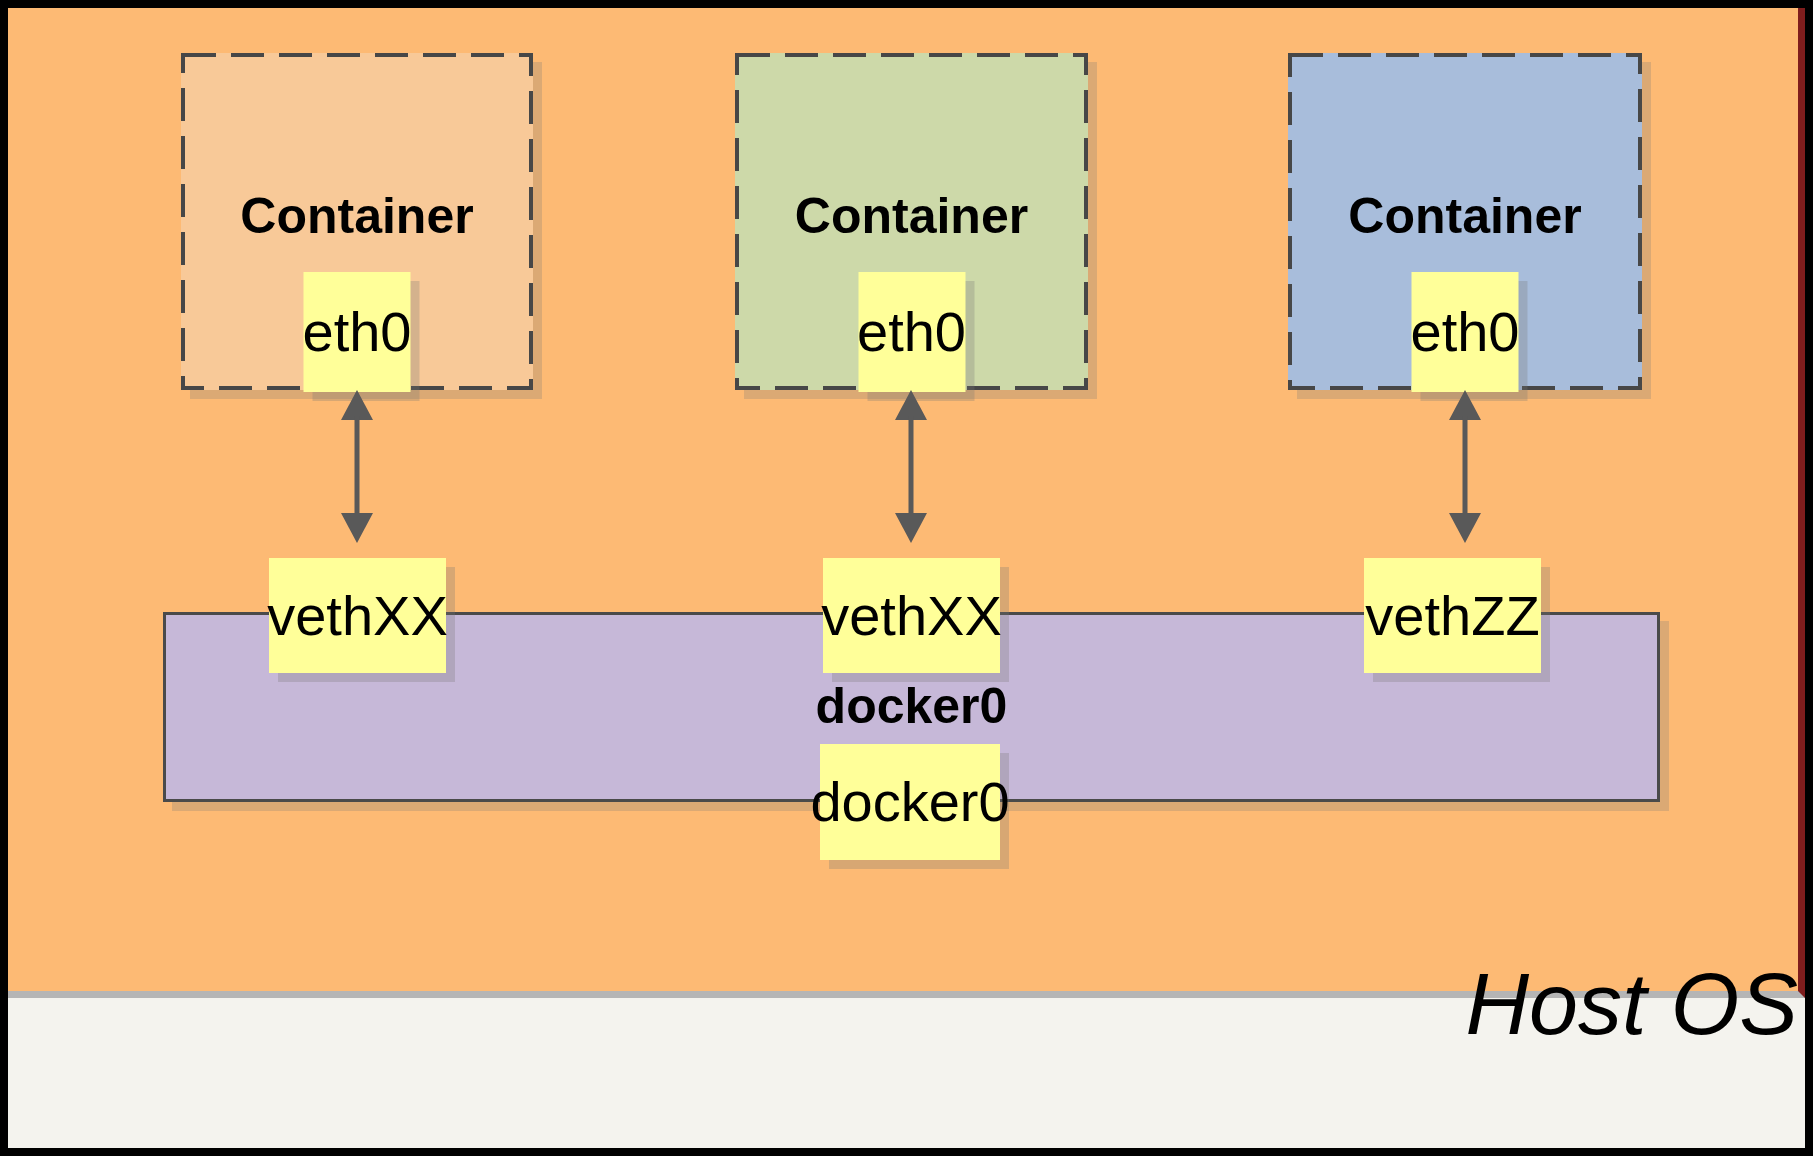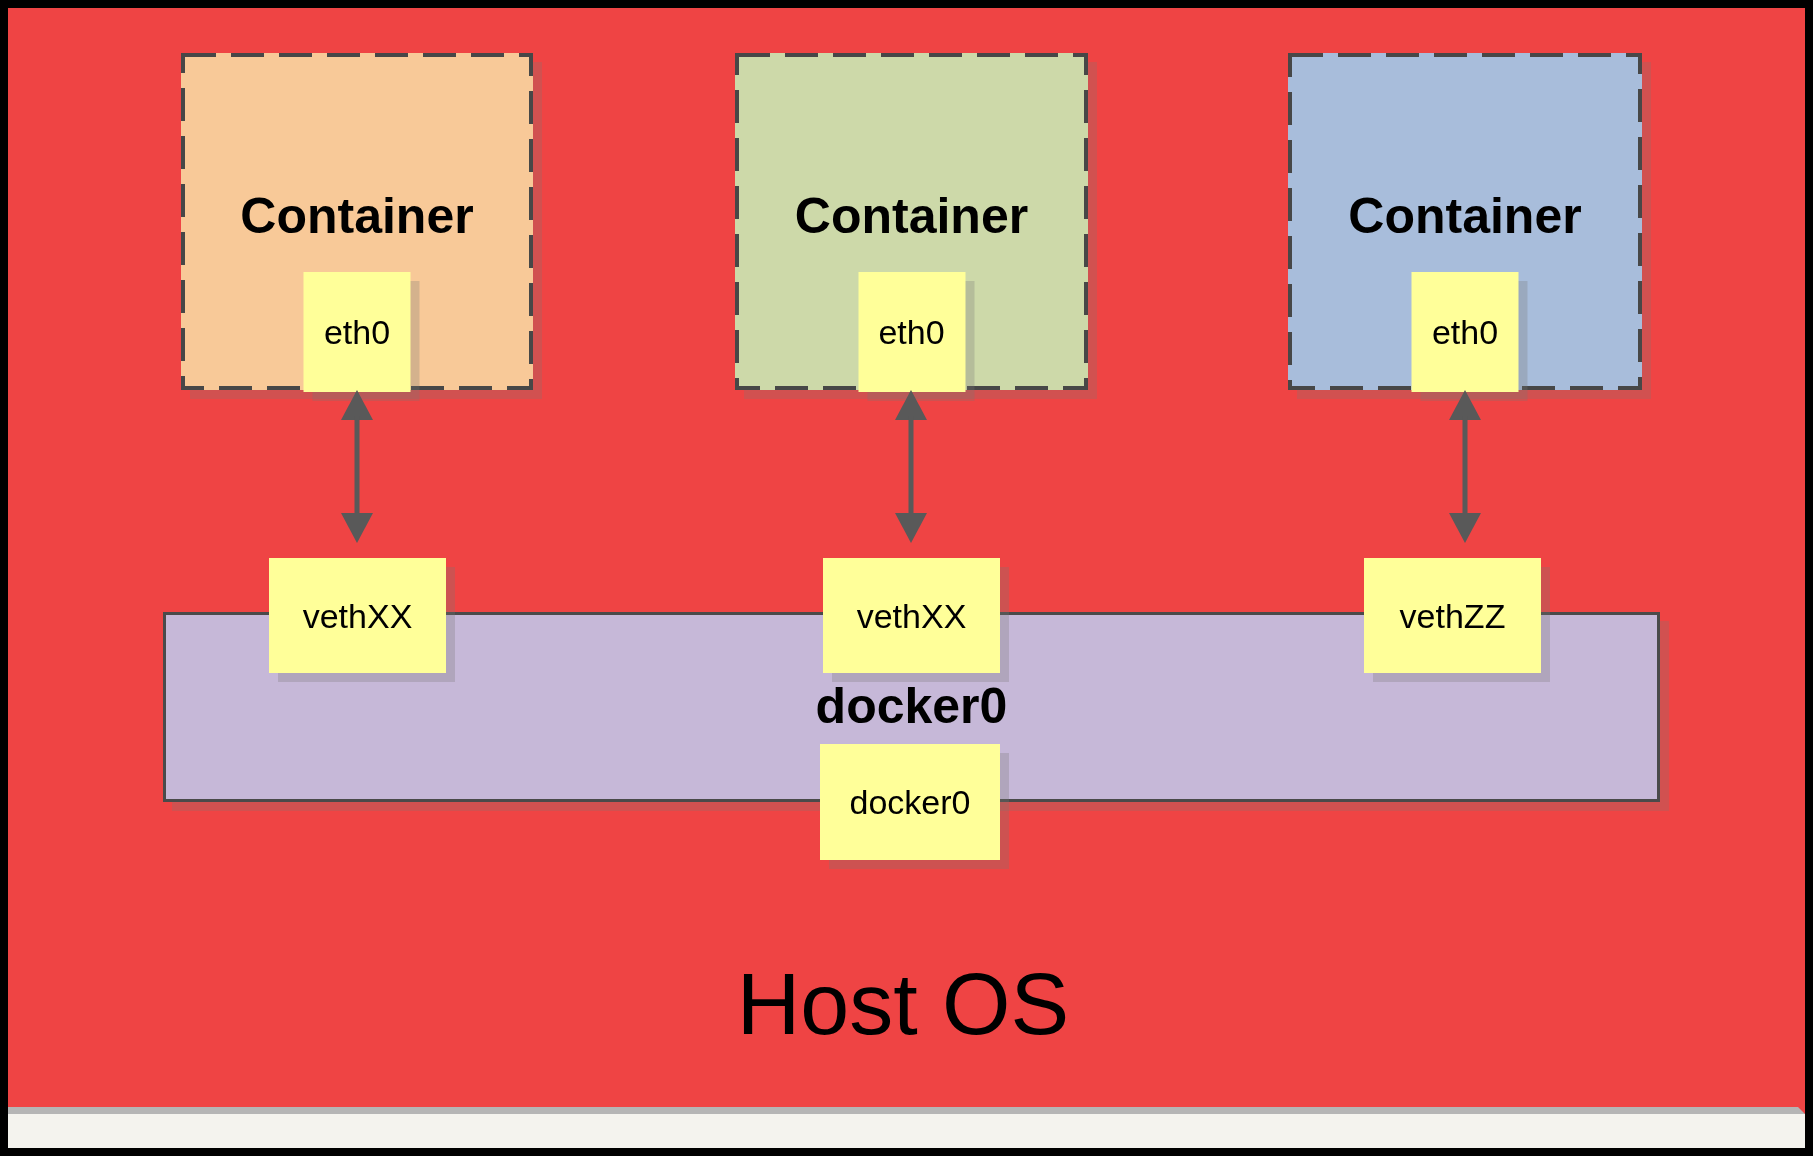--- a/index.html
+++ b/index.html
@@ -11,24 +11,24 @@
     height: 1156px;
     border: 8px solid #000000;
     background: #F4F3EE;
     font-family: "Liberation Sans", sans-serif;
     color: #000000;
     overflow: hidden;
   }
   .canvas {
     position: relative;
     width: 1797px;
-    height: 1106px;
-    border-right: 7px solid #ef4444;
+    height: 990px;
+    border-right: 7px solid #7f1d1d;
     border-bottom: 7px solid #B5B5B5;
-    background: #ef4444;
+    background: #fdba74;
   }
 
   
   .cbox {
     position: absolute;
     top: 45px;
     height: 337px;
     box-shadow: 9px 9px 0 rgba(120,120,115,0.25);
     z-index: 1;
   }
@@ -51,21 +51,21 @@
   }
 
   
   .note {
     position: absolute;
     background: #FFFF99;
     box-shadow: 9px 9px 0 rgba(120,120,115,0.28);
     display: flex;
     align-items: center;
     justify-content: center;
-    font-size: 34px;
+    font-size: 56px;
     line-height: 1;
     z-index: 3;
     text-align: right;
   }
   .note.eth {
     left: 50%;
     bottom: -2px;
     transform: translateX(-50%);
     width: 107px;
     height: 120px;
@@ -134,24 +134,25 @@
     top: 830px;
     font-size: 42px;
     line-height: 1.2;
     z-index: 2;
   }
 
   .host-label {
     position: absolute;
     left: 0; right: 0;
     top: 948px;
-    text-align: center;
+    text-align: right;
     font-size: 88px;
     line-height: 1.1;
     z-index: 2;
+    font-style: italic;
   }
 </style>
 </head>
 <body>
 
 <div class="frame">
   <div class="canvas">
 
     <div class="cbox c1">
       <svg class="dash" viewBox="0 0 352 337" preserveAspectRatio="none" aria-hidden="true">

